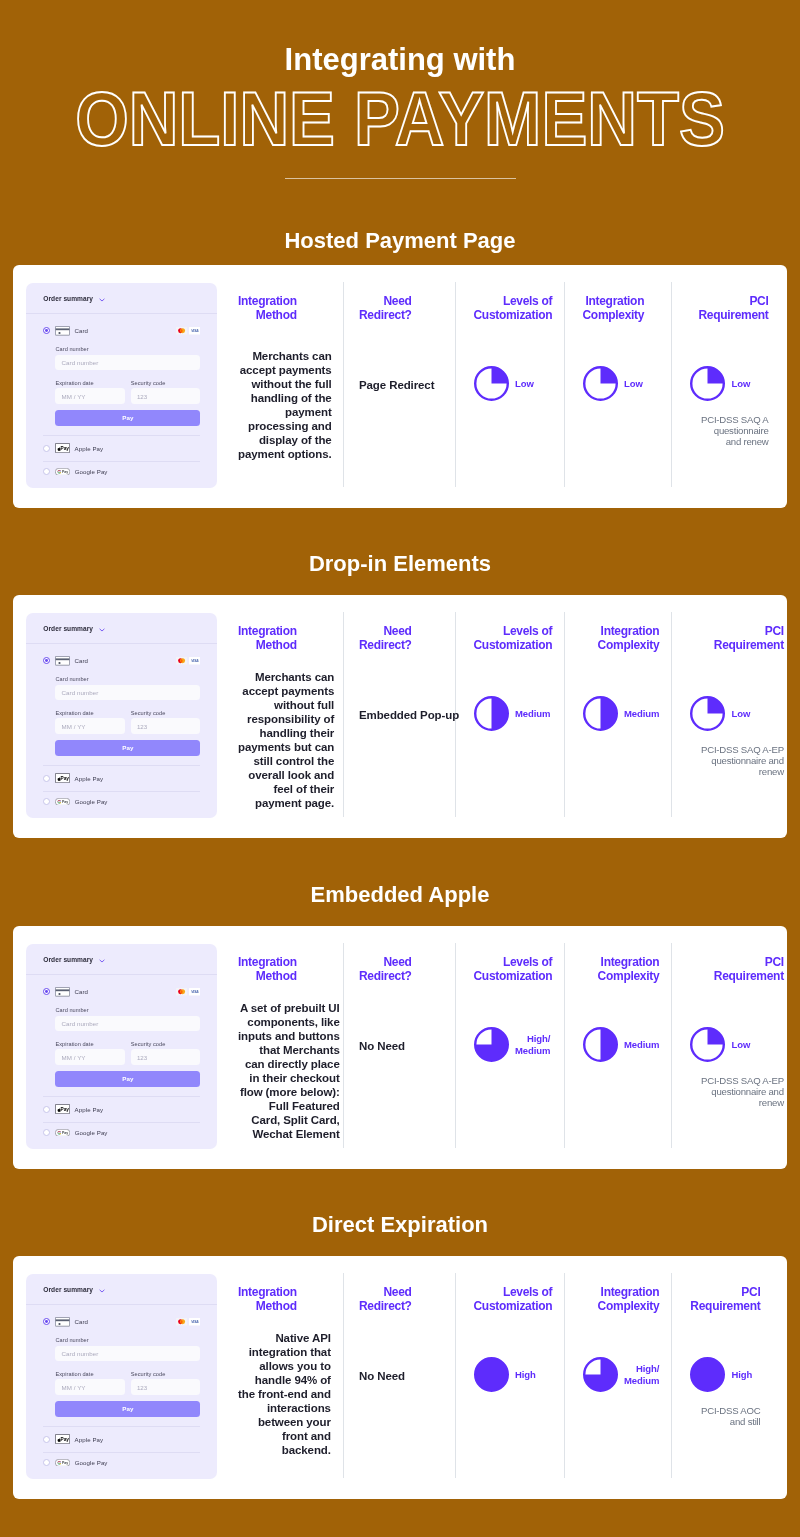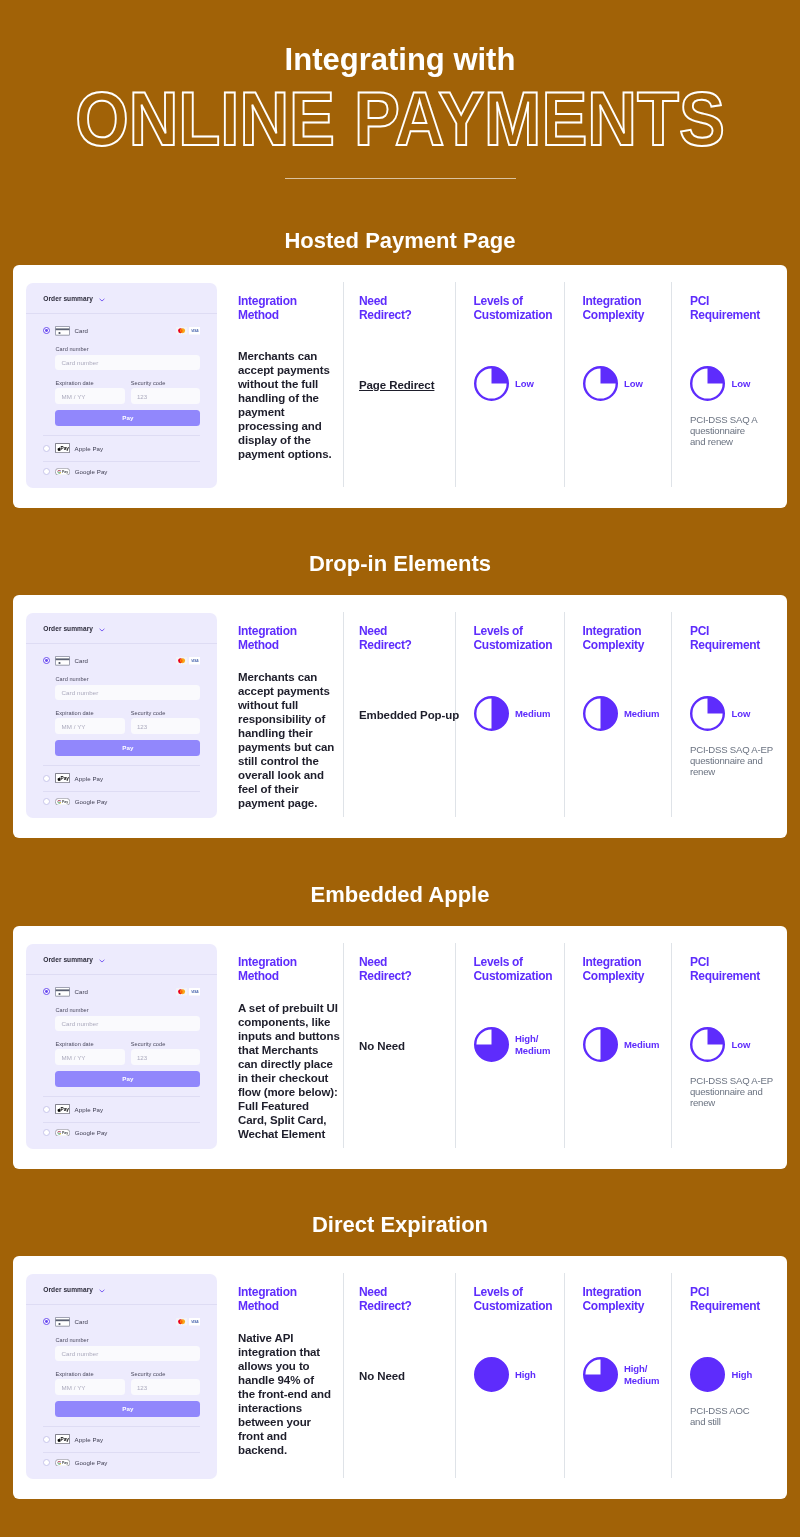--- a/index.html
+++ b/index.html
@@ -37,27 +37,27 @@
   .inp{height:15.3px;background:#FAFAFD;border-radius:3.5px;display:flex;align-items:center;padding-left:6.1px;
        font-size:6.2px;color:#ABAABD;letter-spacing:.05px;}
   .two{display:flex;gap:5.9px;}
   .two>div{flex:1;}
   .paybtn{height:15.6px;background:#9187FC;border-radius:3.5px;color:#fff;font-size:6.2px;
           font-weight:bold;display:flex;align-items:center;justify-content:center;letter-spacing:.1px;}
   .sep{height:1px;background:#DEDCF4;margin:0 17px;}
 
   
   .vdiv{position:absolute;width:1.2px;background:#DFE3E8;}
-  .col{position:absolute;}
+  .col{position:absolute;text-align:right;}
   .col .body-txt{position:absolute;}
   .ch{color:#5E2CFC;font-size:12px;font-weight:bold;line-height:13.5px;letter-spacing:-.3px;}
   .body-txt{color:#1E1E2B;font-size:11.5px;font-weight:bold;line-height:14px;letter-spacing:-.1px;white-space:pre;}
   .pie-row{display:flex;align-items:center;}
   .pie-lbl{color:#5E2CFC;font-size:9.5px;font-weight:bold;line-height:11.7px;margin-left:6.5px;letter-spacing:-.1px;white-space:pre;}
-  .note{color:#6A7280;font-size:9.6px;line-height:11.2px;letter-spacing:-.22px;white-space:pre;}
+  .note{color:#6A7280;font-size:9.6px;line-height:11.2px;letter-spacing:-.22px;white-space:pre;margin-left:11px;}
 </style>
 </head>
 <body>
 
 <div class="page">
 
   <div class="hero">
     <div class="hero-sub">Integrating with</div>
     <div class="hero-title">ONLINE PAYMENTS</div>
     <div class="hero-rule"></div>
@@ -155,21 +155,21 @@
 accept payments
 without the full
 handling of the
 payment
 processing and
 display of the
 payment options.</div>
           </div>
           <div class="col" style="left: 346px; top: 30px;">
             <div class="ch">Need<br>Redirect?</div>
-            <div class="body-txt" style="position: absolute; left: 0px; top: 83.2px; text-decoration: underline;">Page Redirect</div>
+            <div class="body-txt" style="position: absolute; left: 0px; top: 83.2px;">Page Redirect</div>
           </div>
           <div class="col" style="left: 460.5px; top: 30px;">
             <div class="ch">Levels of<br>Customization</div>
             <div class="pie-row" style="margin-top: 44px;">
               <svg width="35" height="35" viewBox="0 0 35 35">
                 <circle cx="17.5" cy="17.5" r="16.3" fill="#ffffff" stroke="#5E2CFC" stroke-width="2.4"></circle>
                 <path d="M 17.5 17.5 L 17.5 1.1999999999999993 A 16.3 16.3 0 0 1 33.8 17.5 Z" fill="#5E2CFC"></path>
               </svg>
               <div class="pie-lbl">Low</div>
             </div>

